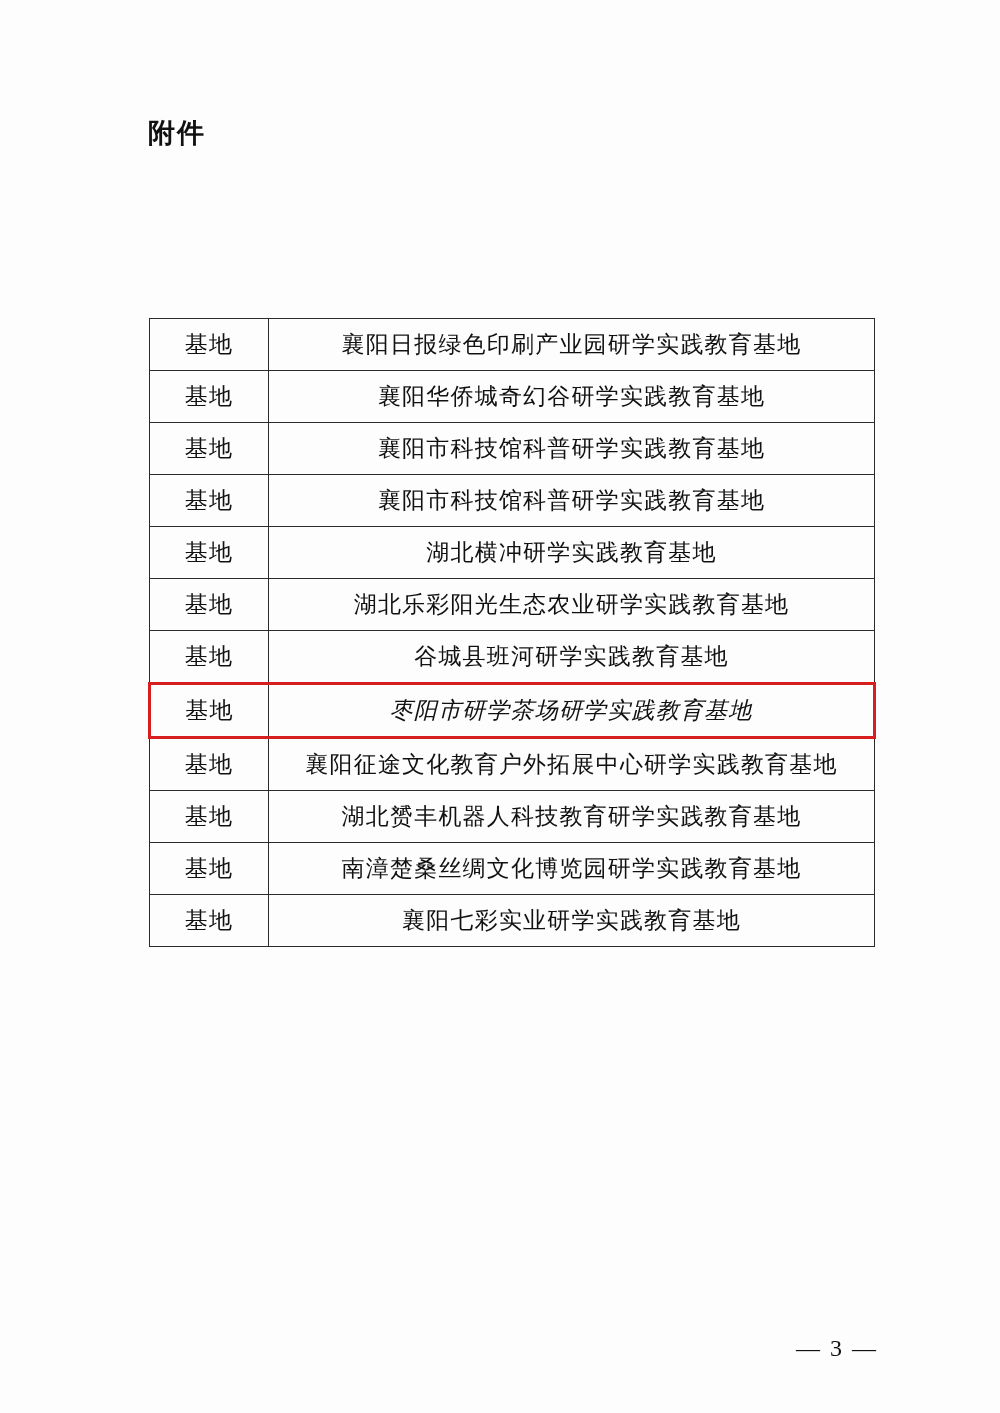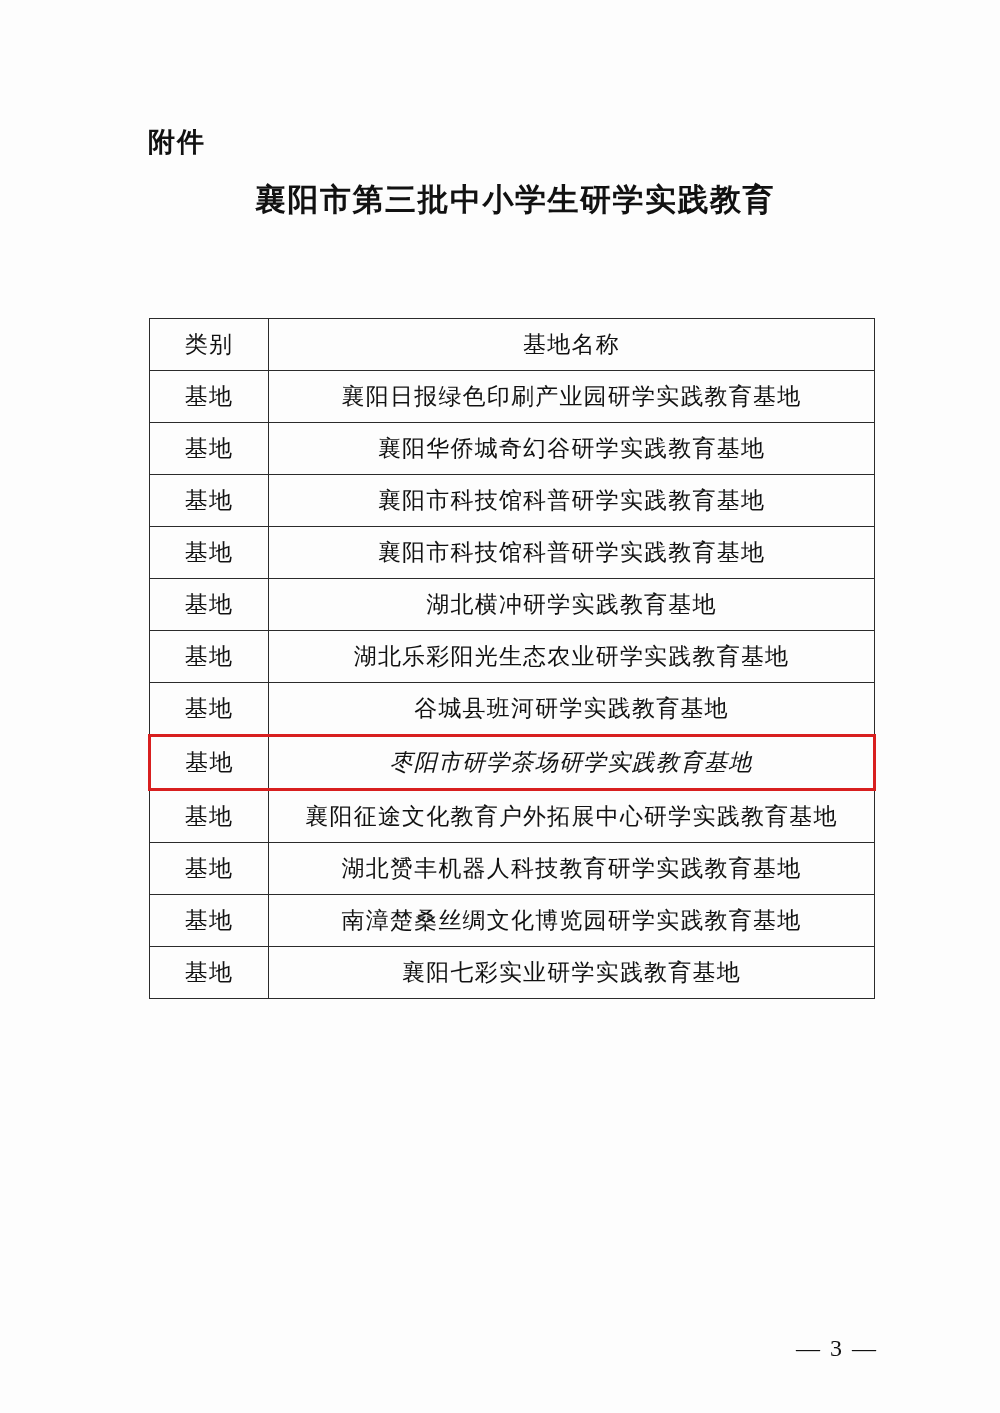--- a/index.html
+++ b/index.html
@@ -16,21 +16,21 @@
     overflow: hidden;
   }
   .page {
     position: absolute;
     inset: 0;
     background: #fdfdfd;
   }
   .attach-label {
     position: absolute;
     left: 148px;
-    top: 124px;
+    top: 115px;
     font-size: 27px;
     font-weight: 700;
     letter-spacing: 2px;
     font-family: "Liberation Sans", "DejaVu Sans", sans-serif;
   }
   .doc-title {
     position: absolute;
     left: 150px;
     top: 172px;
     width: 730px;
@@ -88,29 +88,24 @@
   }
 </style>
 </head>
 <body>
 
 <div class="page">
 
   <div class="attach-label">附件</div>
 
   <div class="doc-title">
-    <span class="line1">襄阳市第三批中小学生研学实践教育</span>
   </div>
 
   <table class="listing">
     <tbody>
-      <tr class="header">
-        <td class="cat">类别</td>
-        <td class="name">基地名称</td>
-      </tr>
       <tr>
         <td class="cat">基地</td>
         <td class="name">襄阳日报绿色印刷产业园研学实践教育基地</td>
       </tr>
       <tr>
         <td class="cat">基地</td>
         <td class="name">襄阳华侨城奇幻谷研学实践教育基地</td>
       </tr>
       <tr>
         <td class="cat">基地</td>

